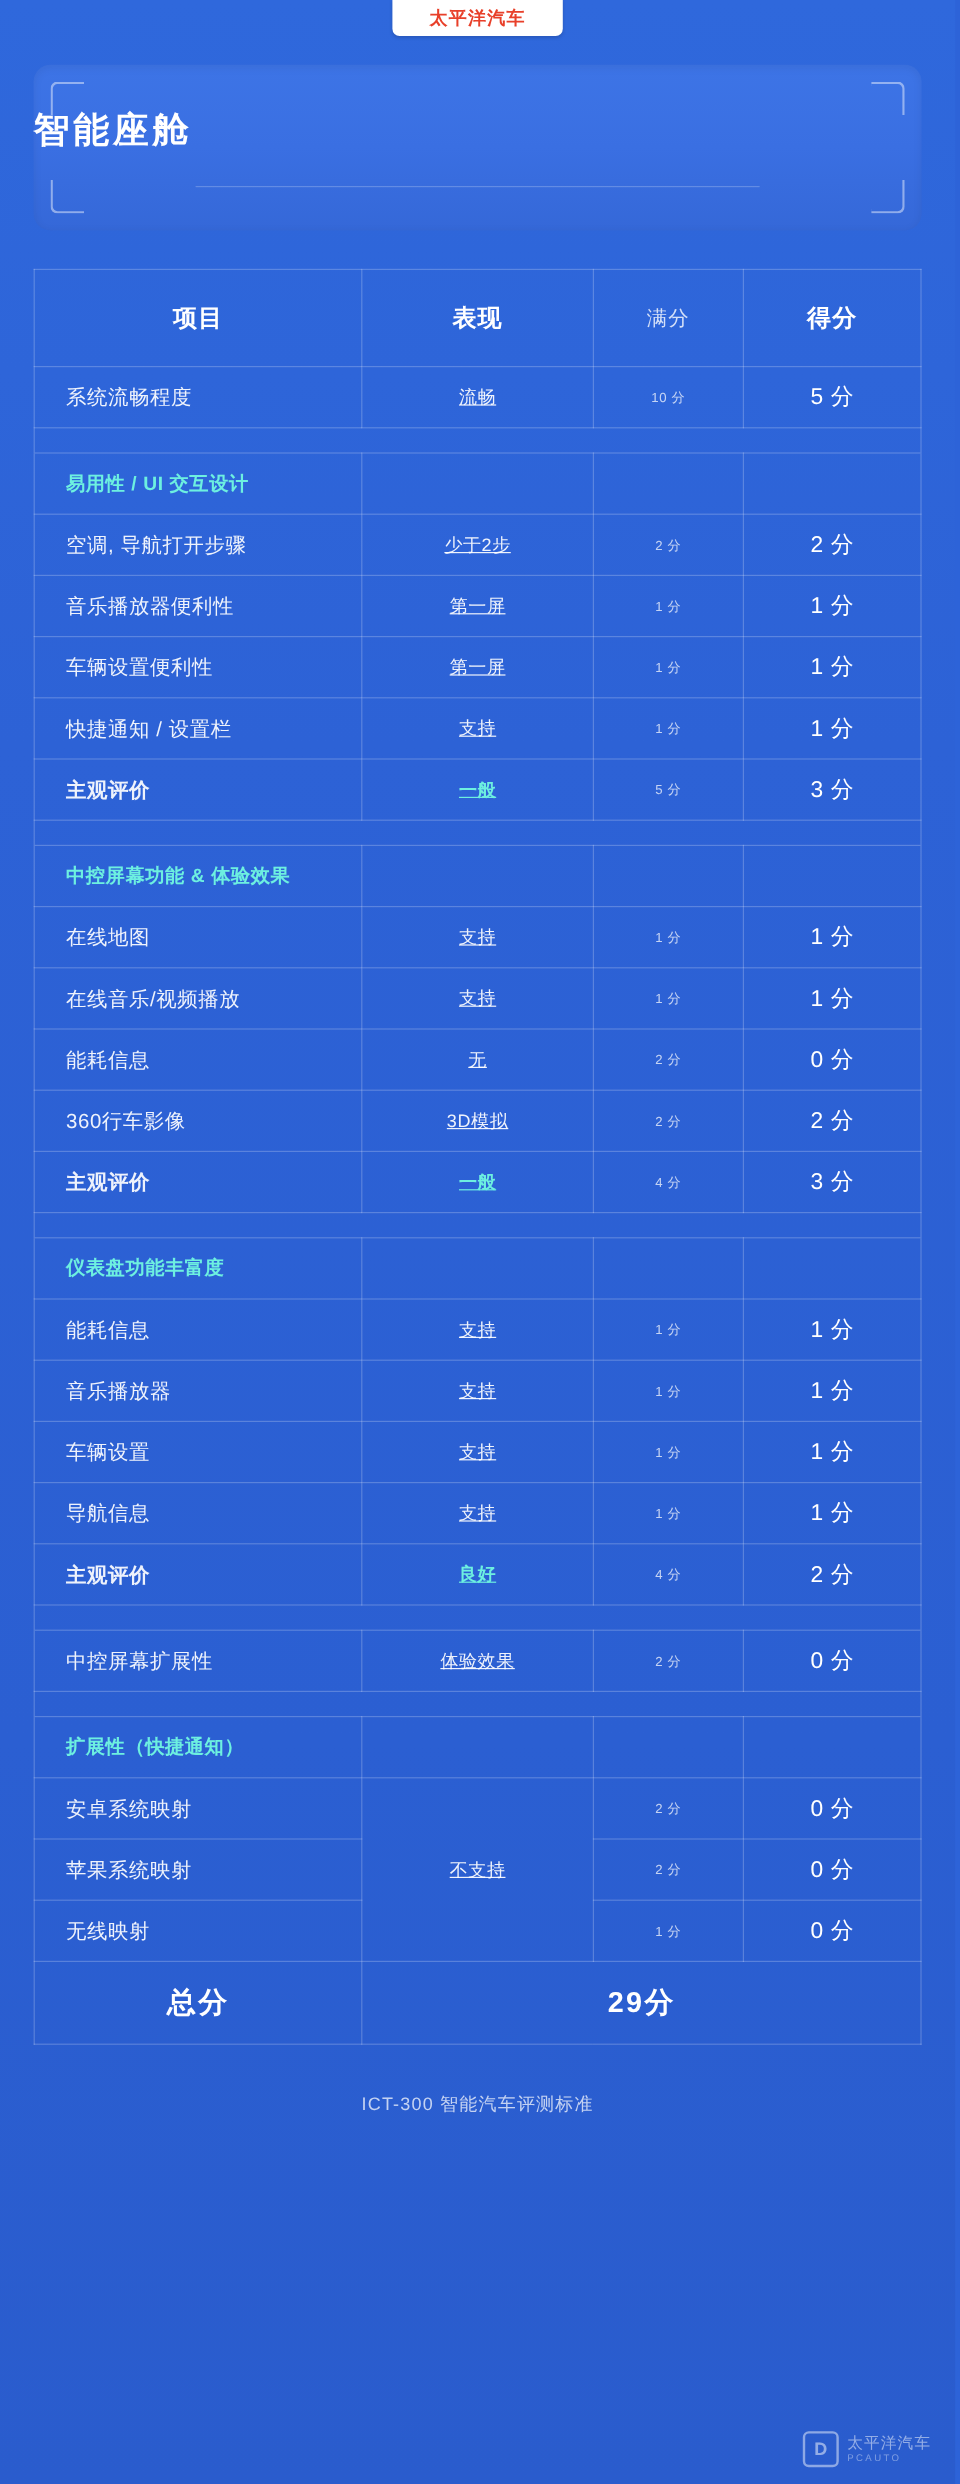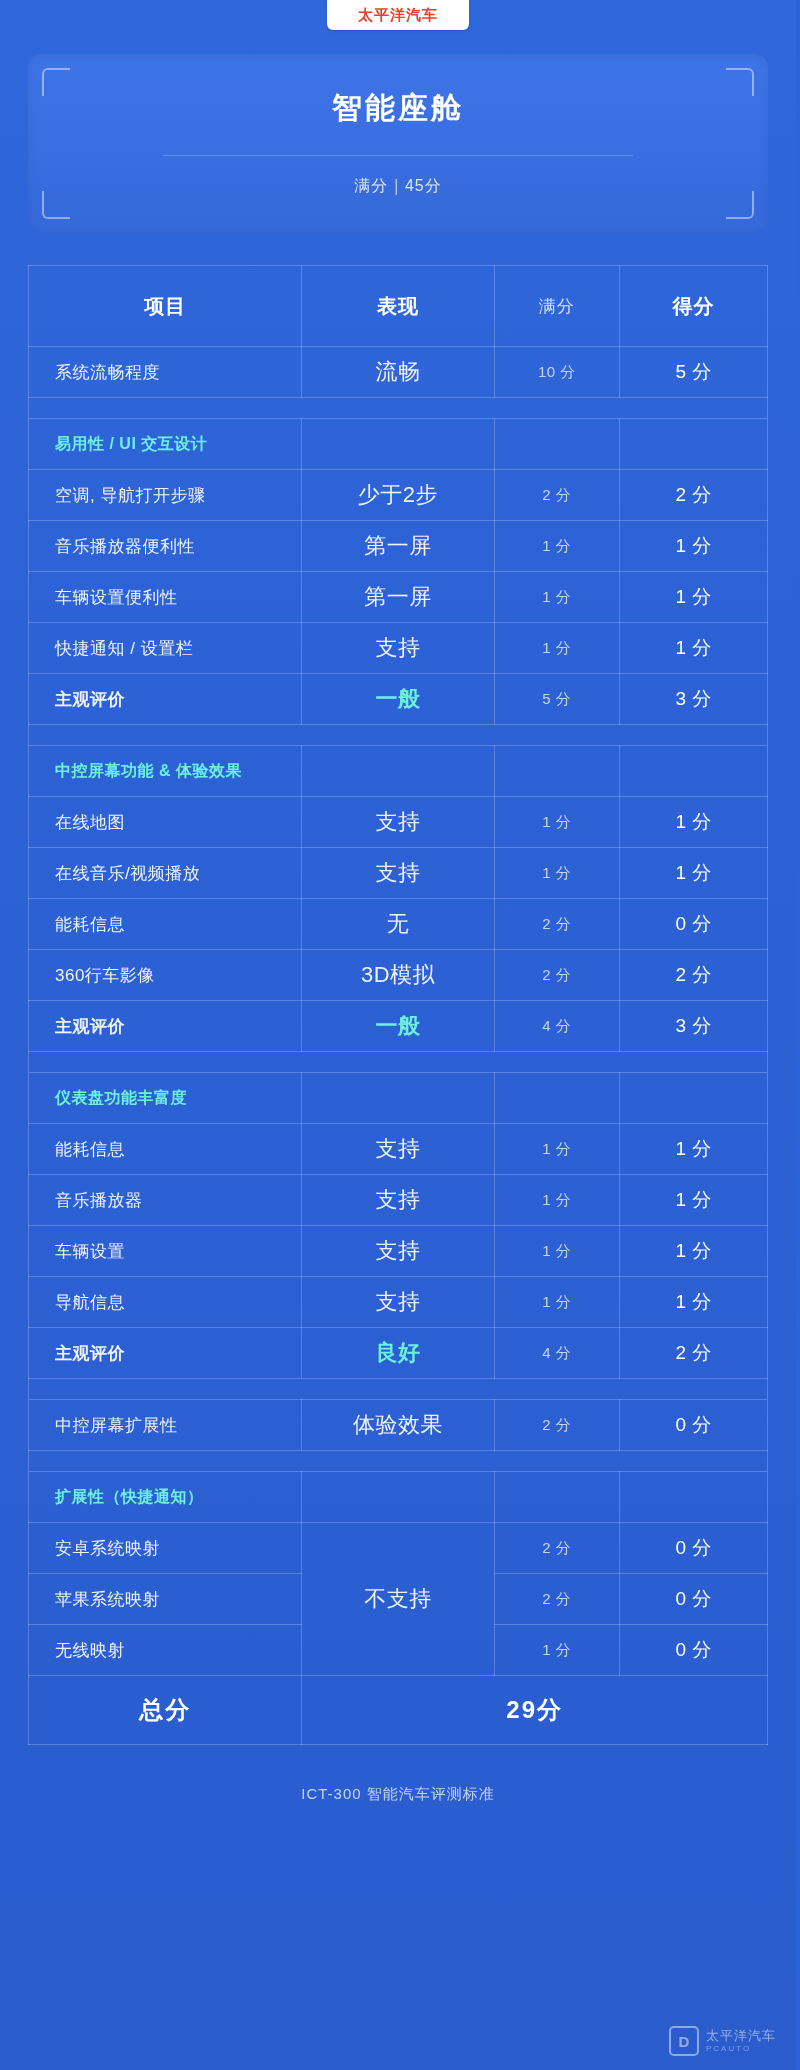--- a/index.html
+++ b/index.html
@@ -43,21 +43,20 @@
     letter-spacing: 1px;
   }
 
   
   .header-card {
     position: relative;
     margin: 24px 28px 0 28px;
     background: linear-gradient(180deg, #3d74e6 0%, #3a6fe2 50%, #3568d8 100%);
     border-radius: 14px;
     padding: 34px 0 36px 0;
-    text-align: center;
     box-shadow: 0 2px 8px rgba(0,0,0,0.07) inset;
   }
   
   .corner {
     position: absolute;
     width: 26px;
     height: 26px;
     border: 2px solid rgba(255,255,255,0.45);
   }
   .corner.tl { top: 14px; left: 14px; border-right: none; border-bottom: none; border-radius: 6px 0 0 0; }
@@ -126,23 +125,23 @@
   .row-cell {
     height: 48px;
     font-size: 17px;
     color: rgba(255,255,255,0.92);
     letter-spacing: 0.5px;
   }
   td.item {
     text-align: left;
     padding-left: 26px;
   }
-  td.perf { font-size: 22px; }
+  td.perf { font-size: 15px; text-decoration: underline; }
   td.full {
-    font-size: 15px;
+    font-size: 11px;
     color: rgba(255,255,255,0.72);
   }
   td.got {
     font-size: 19px;
     color: #ffffff;
   }
   td.group-label {
     text-align: left;
     padding-left: 26px;
     color: #6df0e0;
@@ -224,21 +223,20 @@
   </div>
 
   <div class="header-card">
     <span class="corner tl"></span>
     <span class="corner tr"></span>
     <span class="corner bl"></span>
     <span class="corner br"></span>
 
     <div class="header-title">智能座舱</div>
     <div class="header-divider"></div>
-    <div class="header-note">满分｜45分</div>
   </div>
 
   <div class="table-wrap">
     <table class="score-table">
       <colgroup>
         <col class="c-item">
           <col class="c-perf">
           <col class="c-full">
           <col class="c-got">
       </colgroup>

